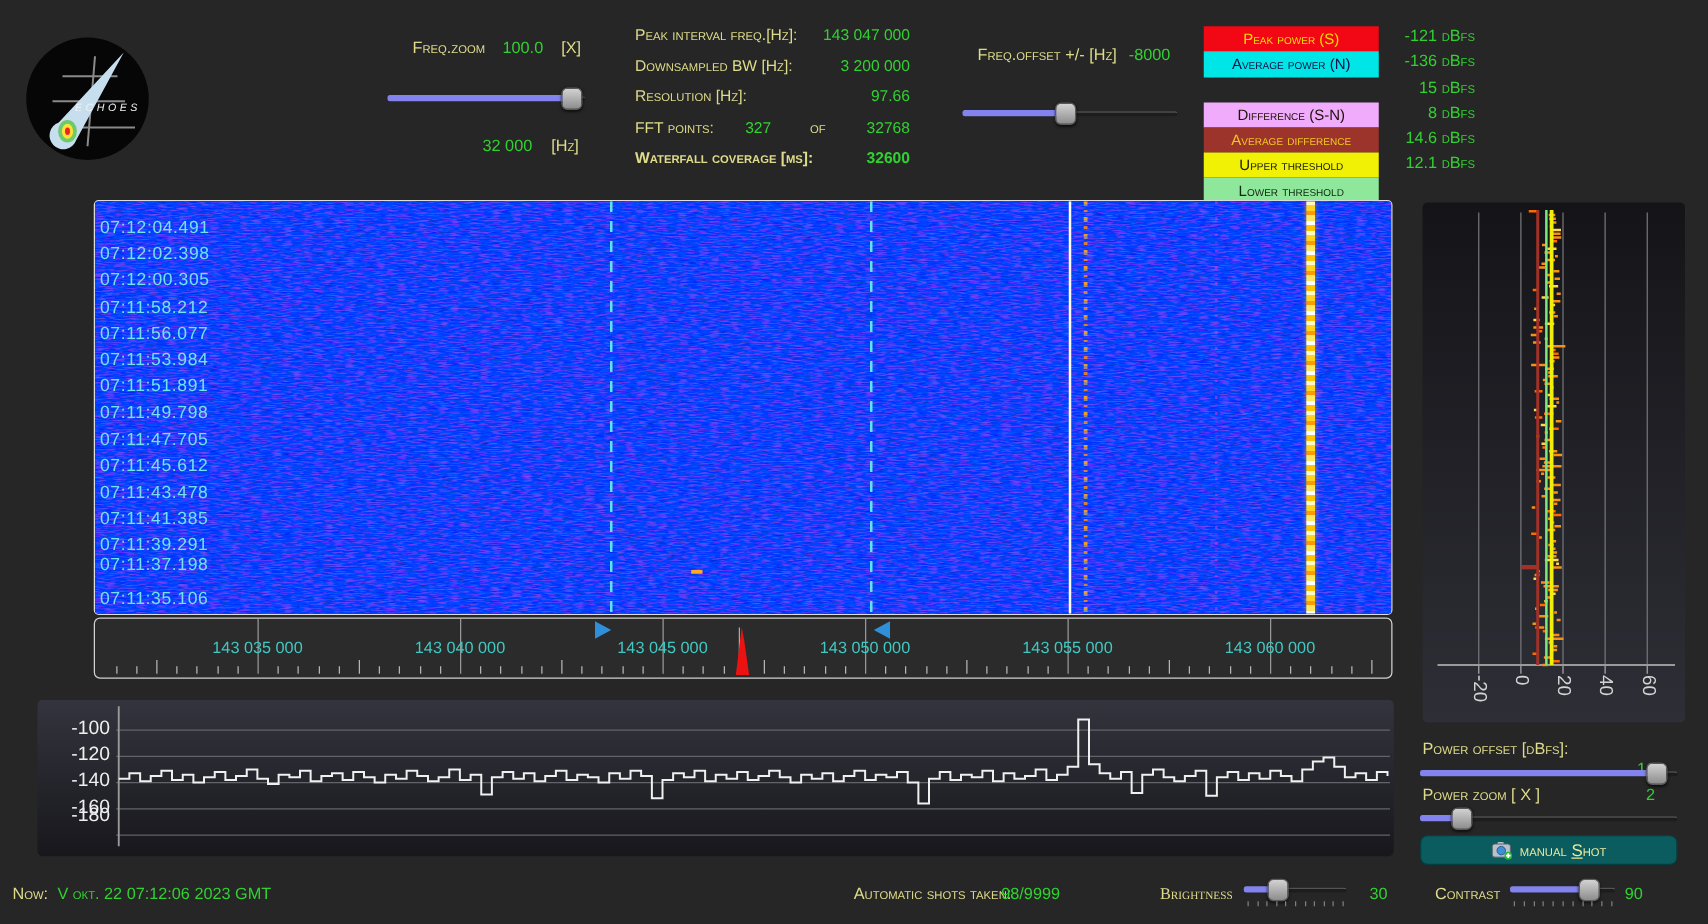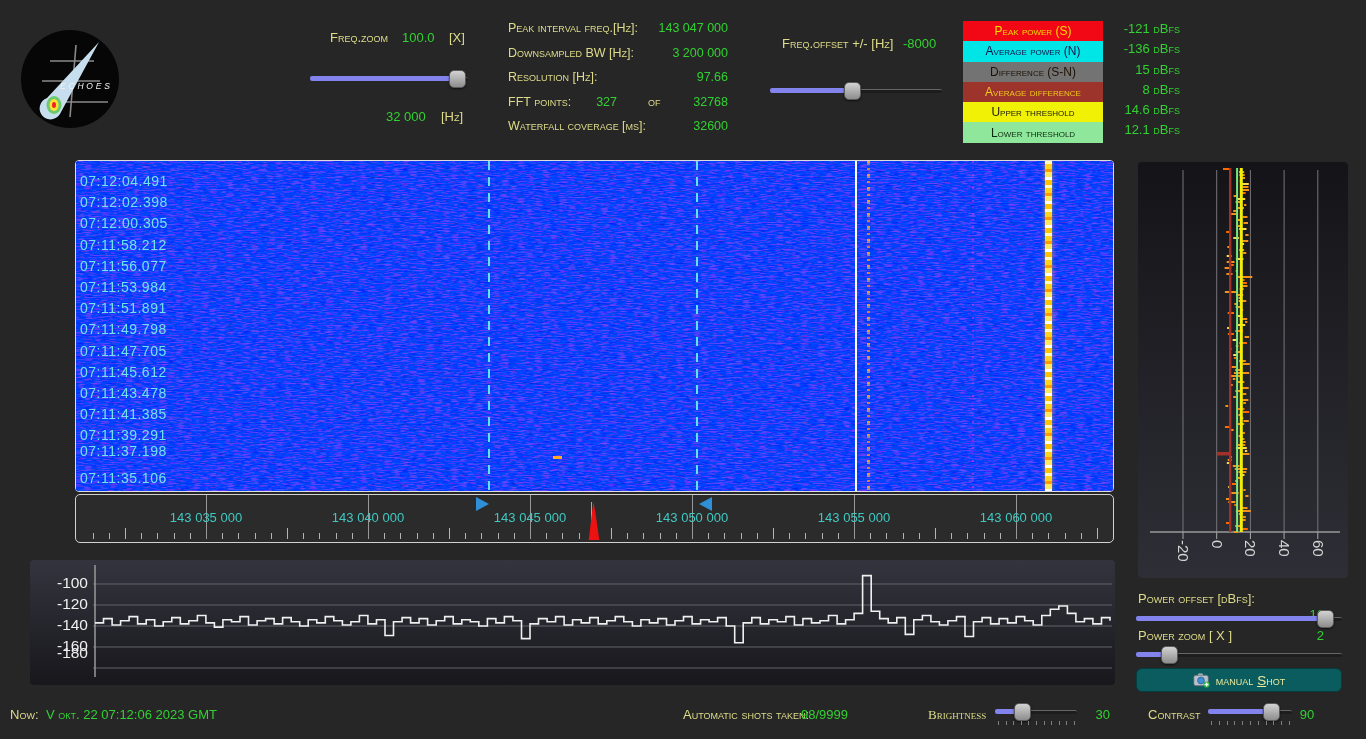--- a/index.html
+++ b/index.html
@@ -105,38 +105,38 @@
       <div class="stat-row" style="top: 49.2px;">
         <div class="stat-lbl">Resolution [Hz]:</div>
         <div class="stat-val">97.66</div>
       </div>
       <div class="stat-row" style="top: 73.8px;">
         <div class="stat-lbl">FFT points:</div>
         <div class="stat-val" style="right: auto; left: 85px; width: 24px; text-align: right;">327</div>
         <div class="stat-lbl" style="left: 140px;">of</div>
         <div class="stat-val">32768</div>
       </div>
-      <div class="stat-row" style="top: 98.4px;">
+      <div class="stat-row" style="top: 98.4px; font-weight: bold;">
         <div class="stat-lbl">Waterfall coverage [ms]:</div>
         <div class="stat-val">32600</div>
       </div>
     </div>
 
   <span class="abs lbl" style="left:782px;top:36px;">Freq.offset +/- [Hz]</span>
   <span class="abs val" style="left:903px;top:36px;">-8000</span>
   <div class="slider" id="sl-freqoffset" style="left:770px;top:82px;width:172px;">
       <div class="sl-groove"></div>
       <div class="sl-fill" style="width: 81.08px;"></div>
       <div class="sl-handle" style="left: 74px;"></div>
     </div>
 
   <div class="abs" id="legend">
       <div class="legend-item" style="background: rgb(242, 7, 20); color: rgb(240, 222, 0);">Peak power (S)</div>
       <div class="legend-item" style="background: rgb(0, 230, 230); color: rgb(16, 16, 74);">Average power (N)</div>
-      <div class="legend-item" style="background: #737373; color: rgb(29, 18, 5);">Difference (S-N)</div>
+      <div class="legend-item" style="background: #f0abfc; color: rgb(29, 18, 5); margin-top: 20px;">Difference (S-N)</div>
       <div class="legend-item" style="background: rgb(156, 52, 43); color: rgb(240, 200, 30);">Average difference</div>
       <div class="legend-item" style="background: rgb(241, 241, 5); color: rgb(32, 32, 10);">Upper threshold</div>
       <div class="legend-item" style="background: rgb(143, 231, 155); color: rgb(12, 42, 16);">Lower threshold</div>
     </div>
   <div class="abs" id="readouts">
       <div class="readout">-121 dBfs</div>
       <div class="readout">-136 dBfs</div>
       <div class="readout">15 dBfs</div>
       <div class="readout">8 dBfs</div>
       <div class="readout">14.6 dBfs</div>

